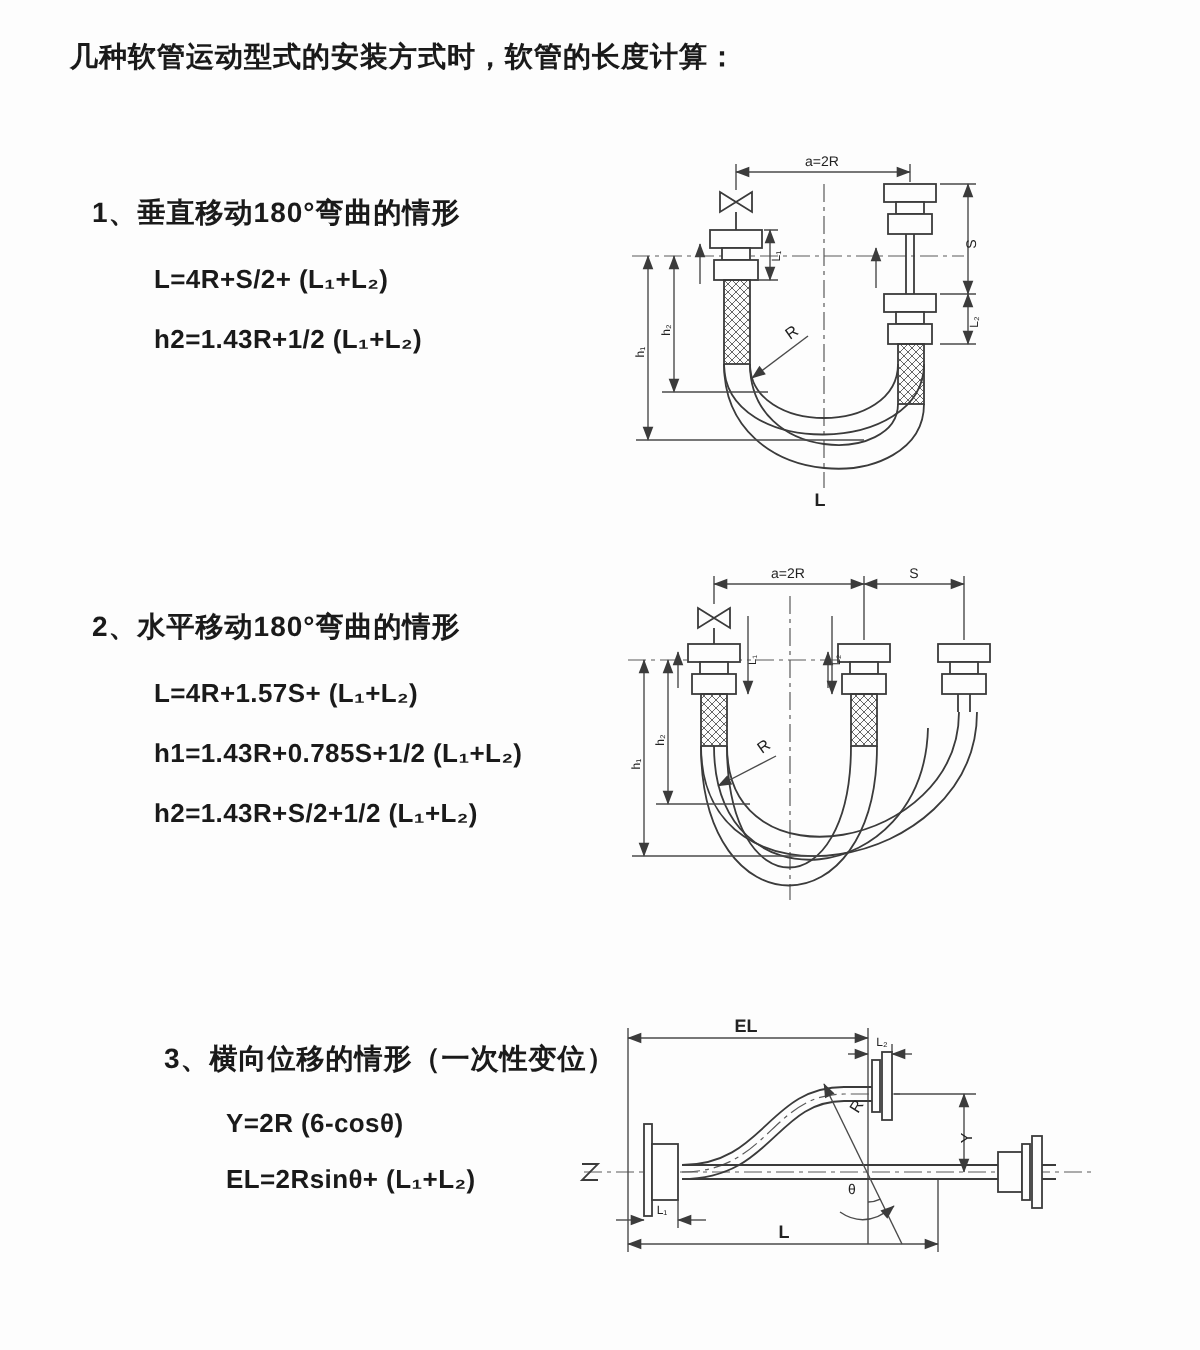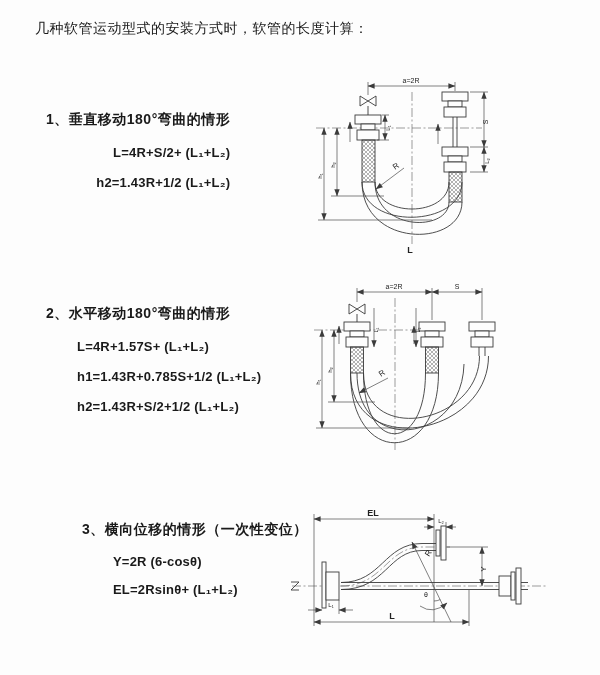--- a/index.html
+++ b/index.html
@@ -3,24 +3,24 @@
 <meta charset="utf-8">
 <style>
   html,body{margin:0;padding:0;}
   body{
     width:600px;height:675px;position:relative;overflow:hidden;
     background:#fdfdfd;color:#1a1a1a;
     font-family:"Liberation Sans","DejaVu Sans",sans-serif;
   }
   .page-title{
     position:absolute;left:35px;top:20px;
-    font-size:14px;font-weight:normal;letter-spacing:0.5px;
+    font-size:14px;font-weight:bold;letter-spacing:0.5px;
   }
   .section{position:absolute;left:46px;}
-  .sec1{top:111px;text-align:right;}
+  .sec1{top:98px;}
   .sec2{top:305px;}
   .sec3{top:521px;margin-left:36px;}
   .heading{font-size:14px;font-weight:bold;letter-spacing:0.5px;}
   .formulas{margin-top:9px;padding-left:31px;}
   .formula{height:30px;line-height:30px;font-size:13px;font-weight:bold;letter-spacing:0.2px;white-space:nowrap;}
   .sec3 .formula{height:28px;line-height:28px;}
   .diagram{position:absolute;}
   .dg1{left:312px;top:70px;}
   .dg2{left:310px;top:278px;}
   .dg3{left:284px;top:500px;}

